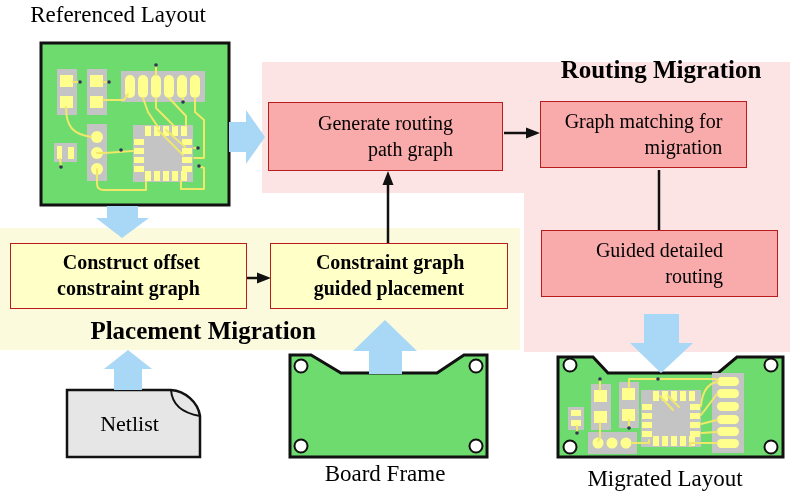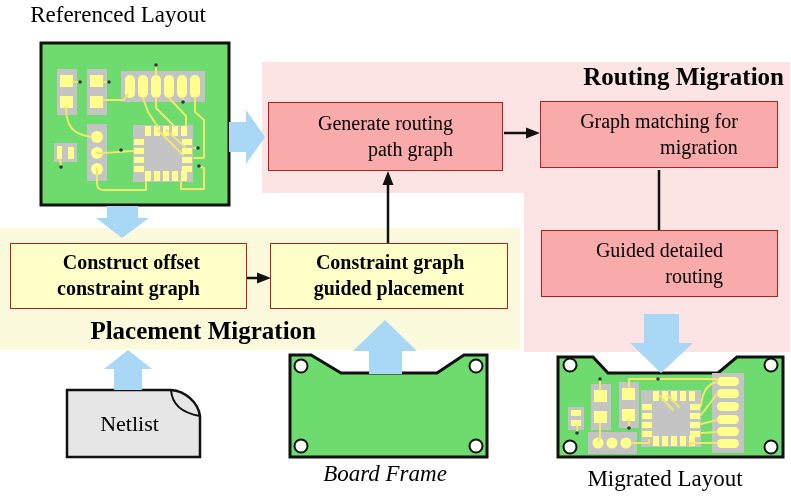--- a/index.html
+++ b/index.html
@@ -15,32 +15,32 @@
   #gfx{position:absolute;left:0;top:0;z-index:1;pointer-events:none;}
 
   .pbox{
     position:absolute;box-sizing:border-box;border:1px solid #b91c1c;z-index:3;
     display:flex;align-items:center;justify-content:center;text-align:right;
     font-size:20px;line-height:1.28;white-space:pre-line;
   }
   .pbox.pink{background:var(--box-pink,#f9abab);}
   .pbox.yellow{background:var(--box-yellow,#ffffc8);font-weight:bold;}
   #box-generate{left:268px;top:102px;width:235px;height:69px;}
-  #box-matching{left:540px;top:101px;width:238px;height:67px;}
+  #box-matching{left:540px;top:101px;width:207px;height:67px;}
   #box-guided{left:541px;top:230px;width:237px;height:67px;}
   #box-construct{left:10px;top:243px;width:237px;height:66px;}
   #box-placement{left:270px;top:243px;width:238px;height:66px;}
 
   .sec-title{position:absolute;z-index:3;font-weight:bold;font-size:25px;}
-  #title-routing{left:538px;top:63px;width:246px;text-align:right;}
+  #title-routing{left:538px;top:56px;width:246px;text-align:center;}
   #title-placement{left:16px;top:317px;width:300px;text-align:right;}
 
   .alabel{position:absolute;z-index:3;font-size:23px;text-align:center;}
   #label-referenced{left:8px;top:2px;width:220px;}
-  #label-board-frame{left:285px;top:461px;width:200px;font-style:italic;}
+  #label-board-frame{left:285px;top:461px;width:200px;}
   #label-migrated{left:545px;top:466px;width:240px;}
   #label-netlist{left:72px;top:411px;width:115px;font-size:22px;}
 
   
   .board{fill:var(--pcb-green,#6edb6e);stroke:#111;stroke-width:3;}
   .comp{fill:var(--component-gray,#c4c4c4);}
   .pad{fill:var(--pad-yellow,#ffff8e);}
   .trace{stroke:var(--trace-yellow,#f0e86a);stroke-width:2;fill:none;stroke-linecap:round;stroke-linejoin:round;}
   .via{fill:var(--via-navy,#333355);}
   .hole{fill:#fff;stroke:#111;stroke-width:2;}

